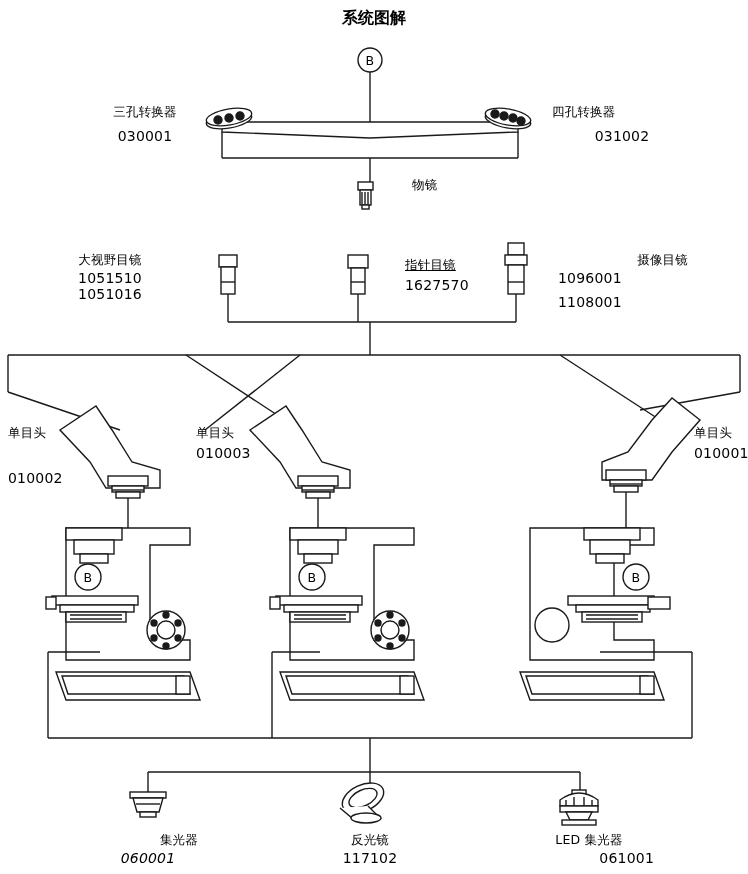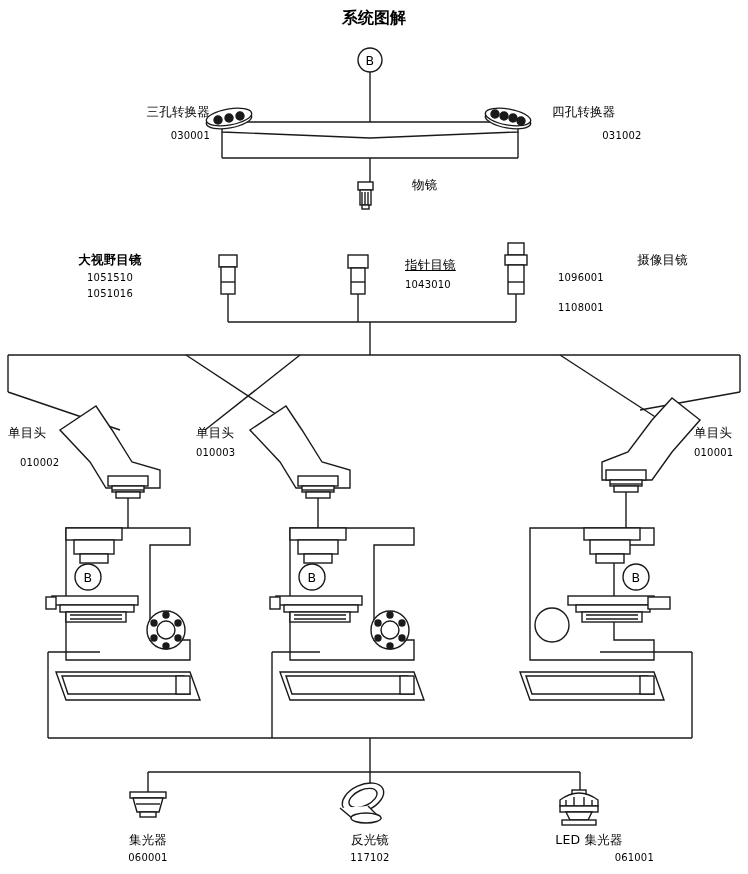--- a/index.html
+++ b/index.html
@@ -25,32 +25,32 @@
     height: 874px;
   }
   .lbl {
     position: absolute;
     font-size: 12.5px;
     line-height: 16px;
     white-space: pre;
     letter-spacing: 0.2px;
   }
   .lbl.center { text-align: center; }
-  .lbl.right { text-align: right; }
+  .lbl.right { text-align: center; }
   .title {
     position: absolute;
     font-size: 16px;
     font-weight: bold;
     left: 0;
     width: 748px;
     text-align: center;
     top: 8px;
   }
   .code {
-    font-size: 10px;
+    font-size: 14px;
     line-height: 16px;
   }
 </style>
 </head>
 <body>
 
 <div id="canvas">
 
   <div class="title">系统图解</div>
 
@@ -271,46 +271,46 @@
   <div class="lbl center" style="left:310px; top:53px; width:120px;">B</div>
 
   <div class="lbl right" style="left:80px; top:104px; width:130px;">三孔转换器</div>
   <div class="lbl right code" style="left:80px; top:128px; width:130px;">030001</div>
 
   <div class="lbl" style="left:552px; top:104px; width:140px;">四孔转换器</div>
   <div class="lbl code" style="left:552px; top:128px; width:140px;text-align:center;">031002</div>
 
   <div class="lbl" style="left:412px; top:177px; width:120px;">物镜</div>
 
-  <div class="lbl center" style="left:50px; top:252px; width:120px;font-weight:bold;">大视野目镜</div>
+  <div class="lbl center" style="left:50px; top:252px; width:120px;">大视野目镜</div>
   <div class="lbl center code" style="left:50px; top:270px; width:120px;">1051510</div>
   <div class="lbl center code" style="left:50px; top:286px; width:120px;">1051016</div>
 
   <div class="lbl" style="left:405px; top:257px; width:120px;text-decoration:underline;">指针目镜</div>
-  <div class="lbl code" style="left:405px; top:277px; width:120px;">1043010</div>
+  <div class="lbl code" style="left:405px; top:277px; width:120px;">1627570</div>
 
   <div class="lbl" style="left:558px; top:252px; width:130px;text-align:right;">摄像目镜</div>
   <div class="lbl code" style="left:558px; top:270px; width:130px;">1096001</div>
-  <div class="lbl code" style="left:558px; top:300px; width:130px;">1108001</div>
+  <div class="lbl code" style="left:558px; top:294px; width:130px;">1108001</div>
 
   <div class="lbl" style="left:8px; top:425px; width:80px;">单目头</div>
-  <div class="lbl code" style="left:8px; top:455px; width:80px;margin-left:12px;">010002</div>
+  <div class="lbl code" style="left:8px; top:470px; width:80px;">010002</div>
 
   <div class="lbl" style="left:196px; top:425px; width:80px;">单目头</div>
   <div class="lbl code" style="left:196px; top:445px; width:80px;">010003</div>
 
   <div class="lbl" style="left:694px; top:425px; width:80px;">单目头</div>
   <div class="lbl code" style="left:694px; top:445px; width:80px;">010001</div>
 
   <div class="lbl center" style="left:58px; top:570px; width:60px;">B</div>
   <div class="lbl center" style="left:282px; top:570px; width:60px;">B</div>
   <div class="lbl center" style="left:606px; top:570px; width:60px;">B</div>
 
-  <div class="lbl center" style="left:98px; top:832px; width:100px;">集光器</div>
-  <div class="lbl center code" style="left:98px; top:850px; width:100px;">060001</div>
+  <div class="lbl center" style="left:98px; top:832px; width:100px;text-align:right;">集光器</div>
+  <div class="lbl center code" style="left:98px; top:850px; width:100px;font-style:italic;">060001</div>
 
   <div class="lbl center" style="left:320px; top:832px; width:100px;">反光镜</div>
   <div class="lbl center code" style="left:320px; top:850px; width:100px;">117102</div>
 
   <div class="lbl center" style="left:524px; top:832px; width:130px;">LED 集光器</div>
   <div class="lbl center code" style="left:524px; top:850px; width:130px;text-align:right;">061001</div>
 
 </div>
 
 </body></html>

